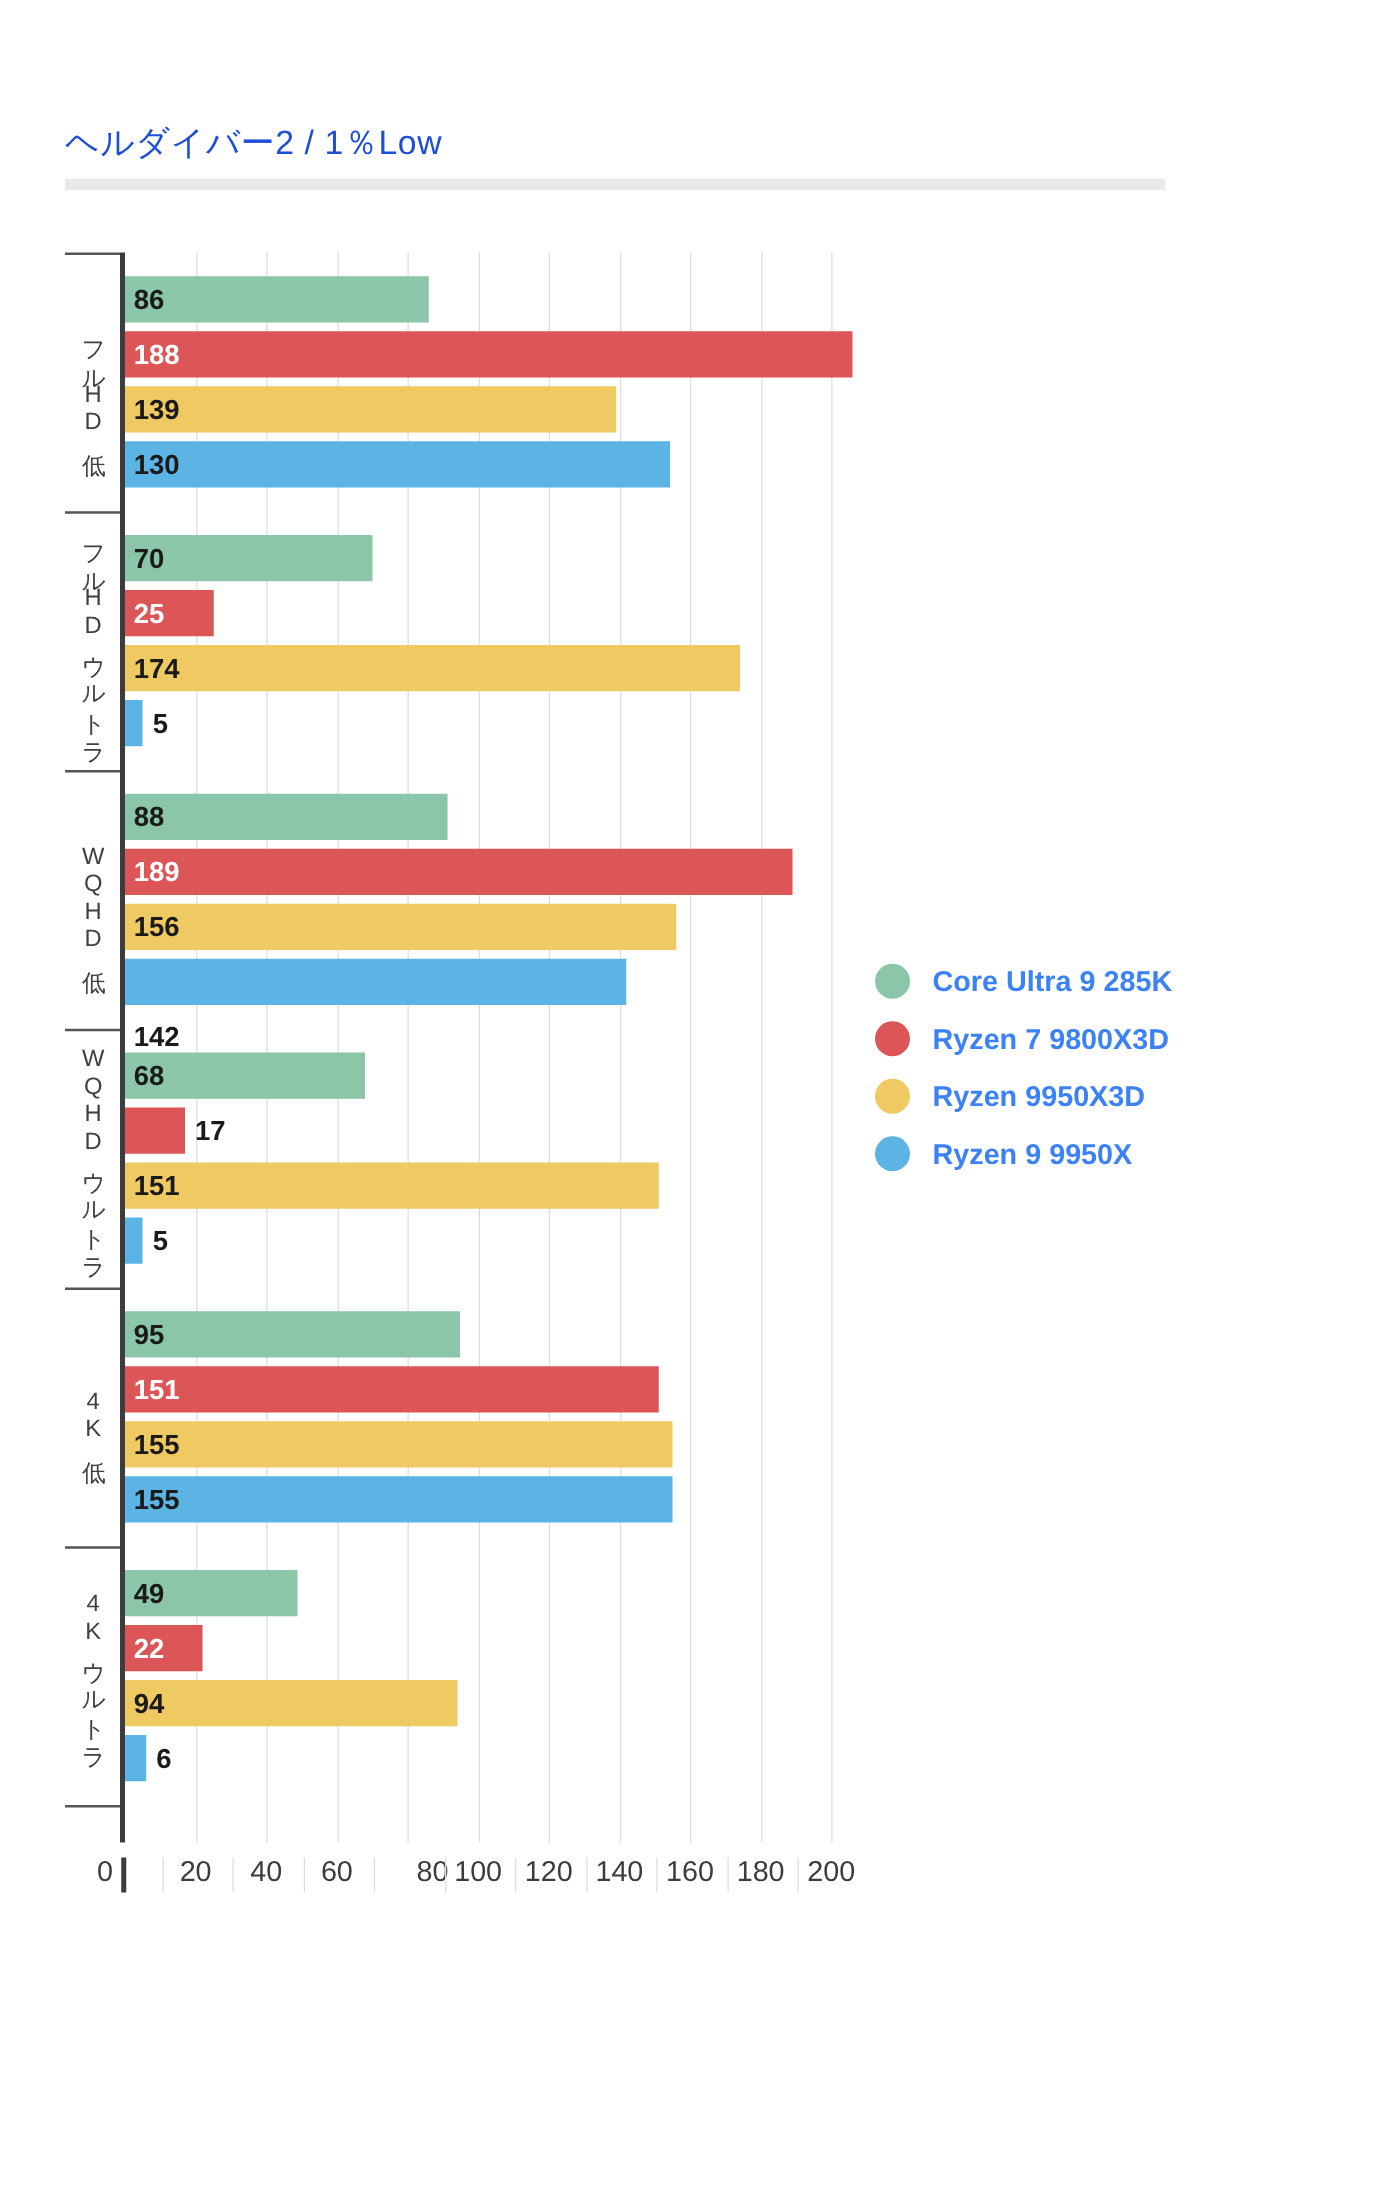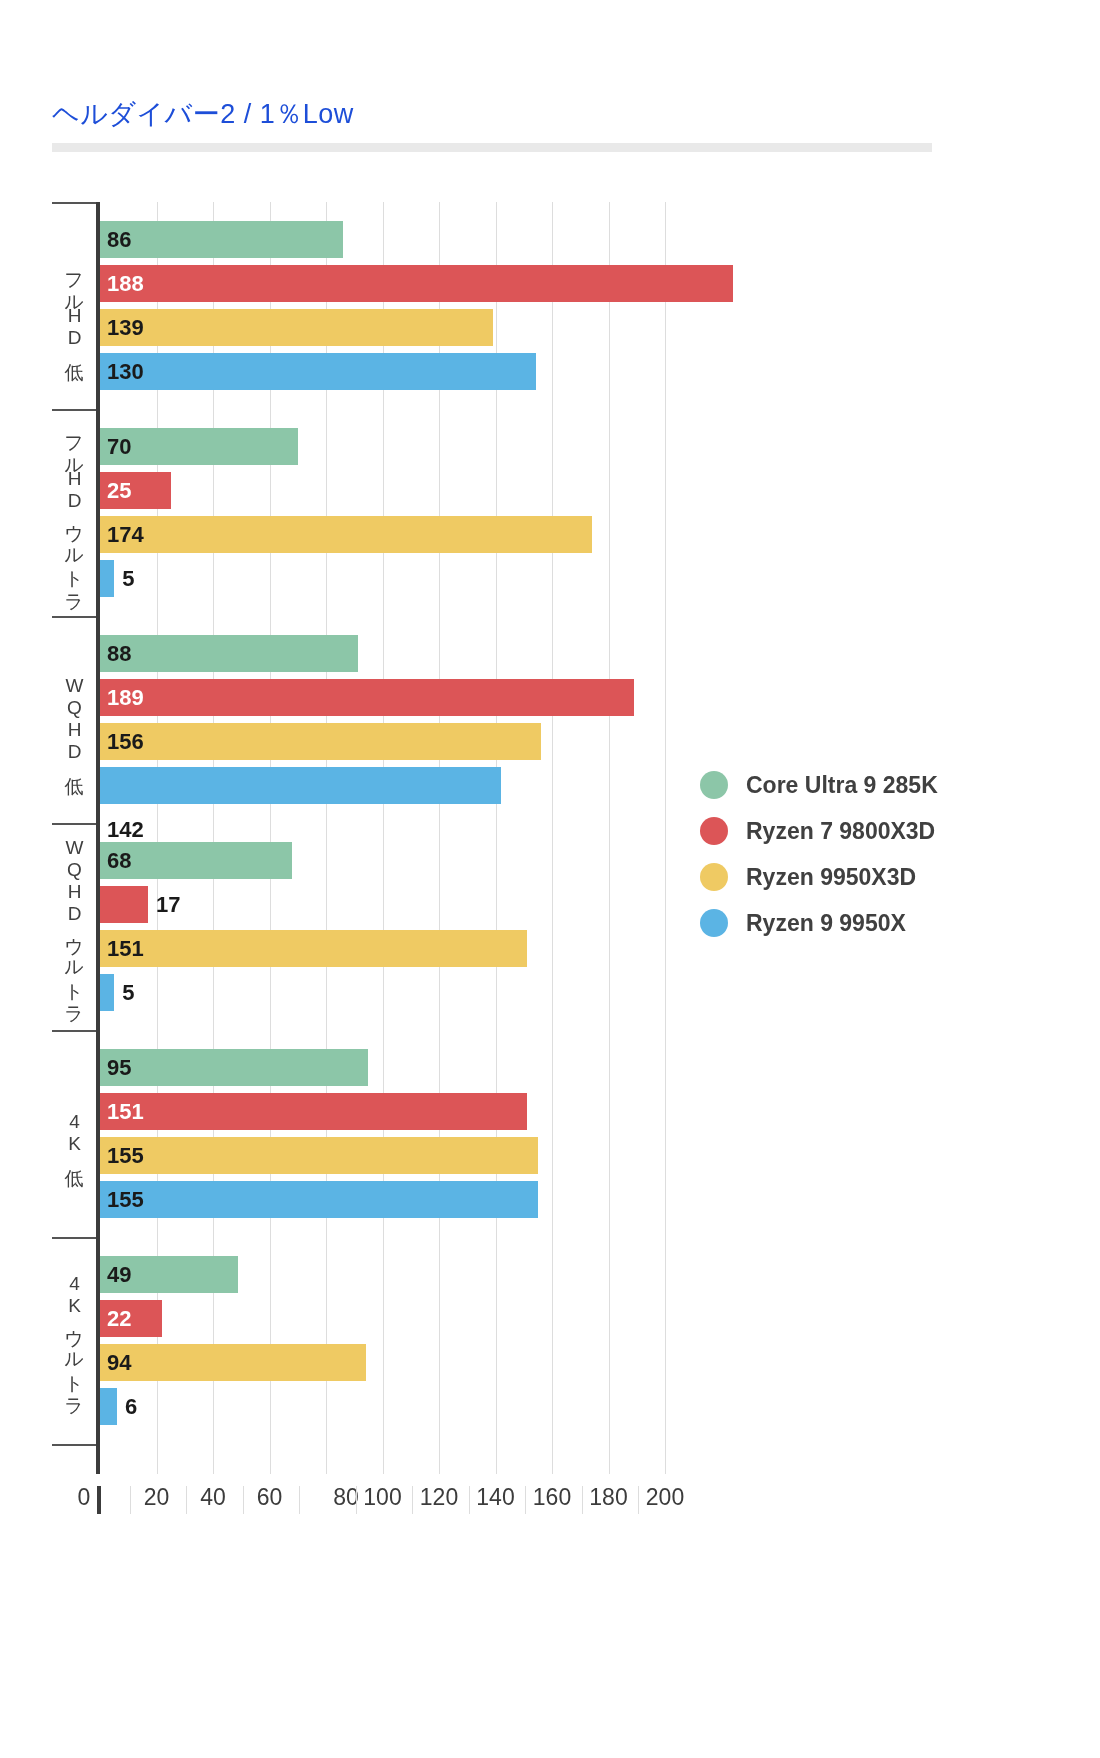--- a/index.html
+++ b/index.html
@@ -157,21 +157,21 @@
   .legend-swatch {
     width: 28px;
     height: 28px;
     border-radius: 50%;
     flex: 0 0 auto;
   }
   .legend-text {
     margin-left: 18px;
     font-size: 23px;
     font-weight: bold;
-    color: #404040;
+    color: #3b82f6;
     white-space: nowrap;
   }
 </style>
 </head>
 <body>
 
 <div id="page">
 
   <div class="chart-title">ヘルダイバー2 /  1％Low</div>
   <div class="title-rule"></div>
@@ -217,21 +217,21 @@
         <div class="gridline" style="left: 395.5px;"></div>
         <div class="gridline" style="left: 452px;"></div>
         <div class="gridline" style="left: 508.5px;"></div>
         <div class="gridline" style="left: 565px;"></div>
       </div>
     <div class="bars" id="bars">
         <div class="bar-row" style="top: 19px; width: 242.95px;">
           <div class="bar-fill" style="background: rgb(140, 198, 168); width: 100%;"></div>
           <div class="bar-label inside" style="color: rgb(26, 26, 26);">86</div>
         </div>
-        <div class="bar-row" style="top: 63px; width: 633px; text-align: center;">
+        <div class="bar-row" style="top: 63px; width: 582px; text-align: center;">
           <div class="bar-fill" style="background: rgb(220, 85, 87); width: 100%;"></div>
           <div class="bar-label inside" style="color: rgb(255, 255, 255);">188</div>
         </div>
         <div class="bar-row" style="top: 107px; width: 392.675px;">
           <div class="bar-fill" style="background: rgb(239, 202, 99); width: 100%;"></div>
           <div class="bar-label inside" style="color: rgb(26, 26, 26);">139</div>
         </div>
         <div class="bar-row" style="top: 151px; width: 436px;">
           <div class="bar-fill" style="background: rgb(91, 180, 228); width: 100%;"></div>
           <div class="bar-label inside" style="color: rgb(26, 26, 26);">130</div>

